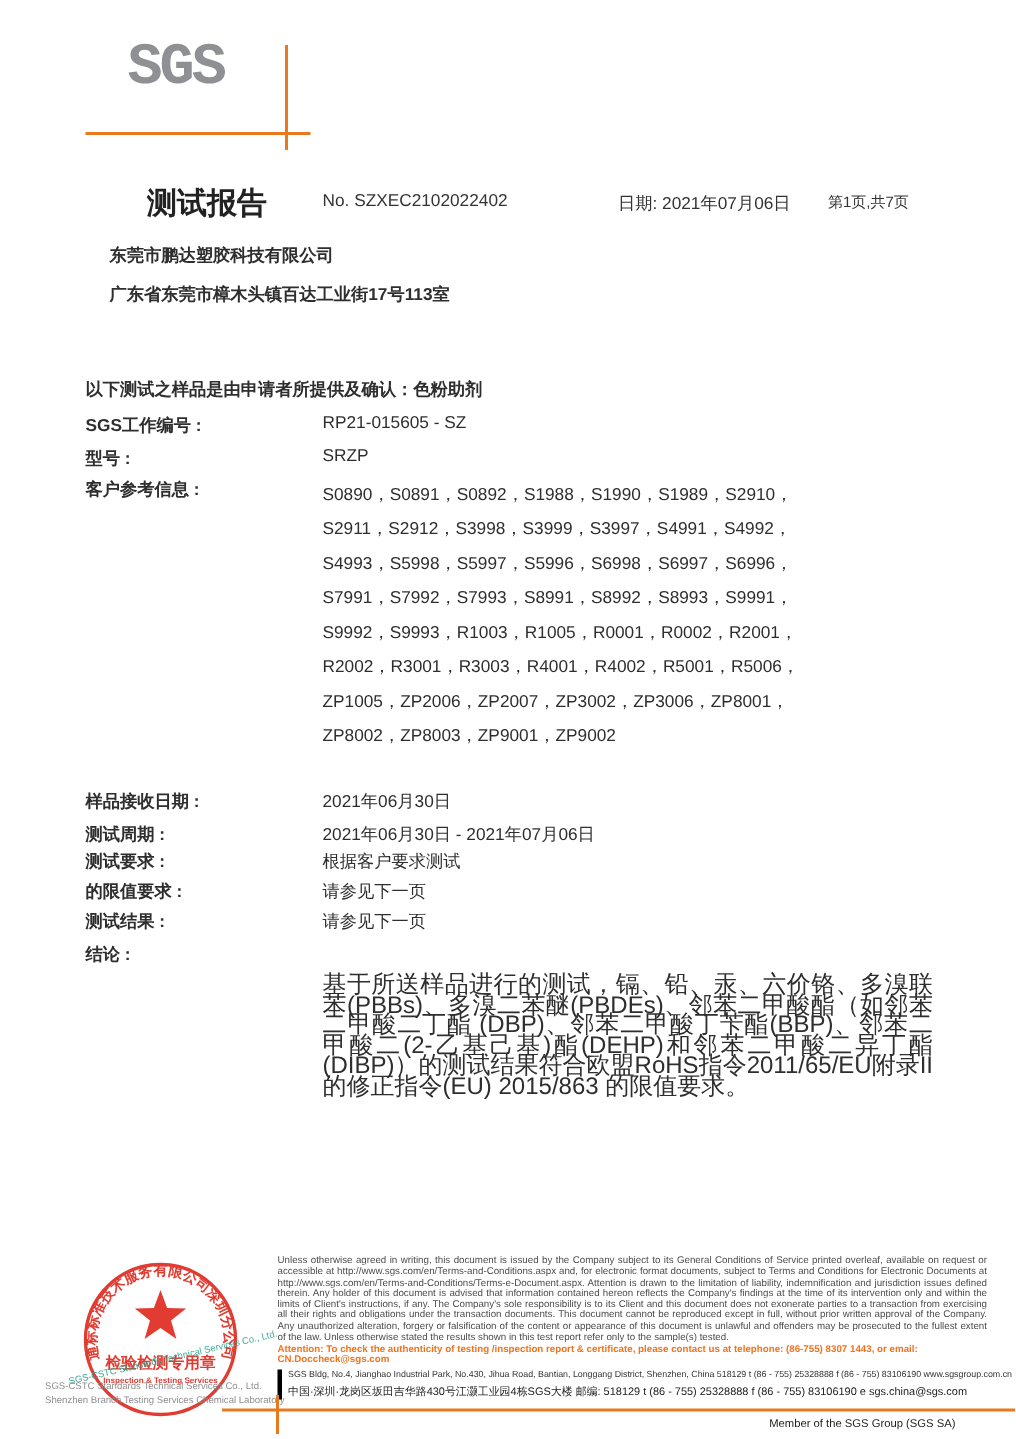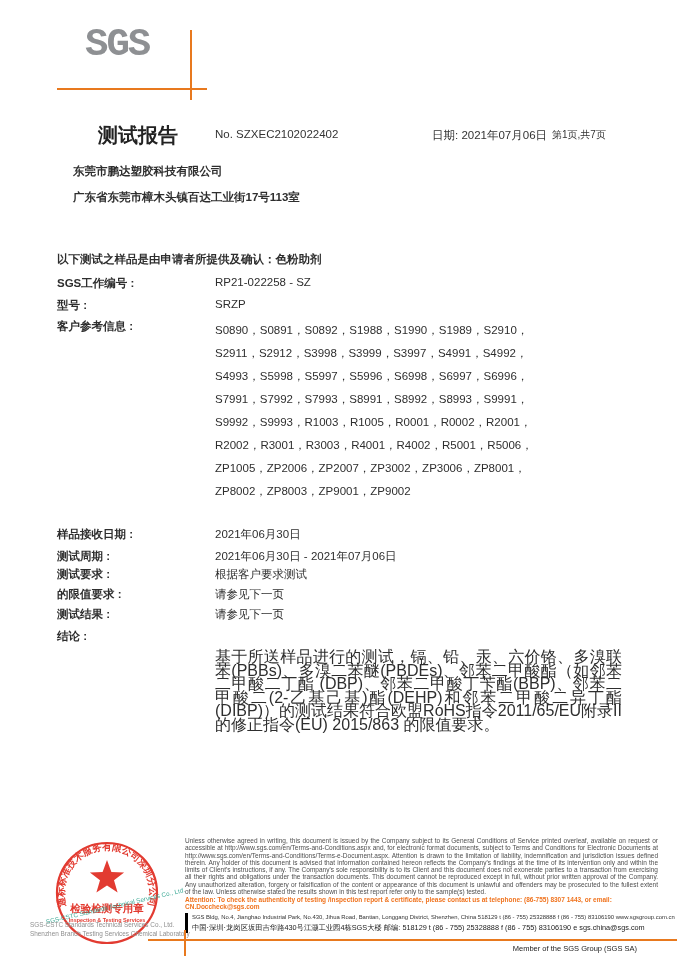--- a/index.html
+++ b/index.html
@@ -7,21 +7,21 @@
         font-family:"Liberation Sans",sans-serif;color:#333;}
 
   
   .logo-text{position:absolute;left:85px;top:26px;font-size:39px;font-weight:bold;
              color:#8E9093;letter-spacing:-2px;font-family:Liberation Mono, monospace;line-height:1;}
   .logo-hline{position:absolute;left:57px;top:88px;width:150px;height:2px;background:#E8791E;}
   .logo-vline{position:absolute;left:190px;top:30px;width:2px;height:70px;background:#E8791E;}
 
   .report-title{position:absolute;left:57px;top:122px;font-size:20px;font-weight:bold;color:#222;margin-left:41px;}
   .report-no{position:absolute;left:215px;top:128px;font-size:11.5px;color:#333;}
-  .report-date{position:absolute;left:432px;top:128px;font-size:11.5px;color:#333;}
+  .report-date{position:absolute;left:412px;top:128px;font-size:11.5px;color:#333;}
   .report-pages{position:absolute;left:552px;top:128px;font-size:10px;color:#333;}
 
   .applicant{position:absolute;left:57px;top:158px;font-size:11.5px;font-weight:bold;
              line-height:26px;color:#2e2e2e;margin-left:16px;}
 
   .intro{position:absolute;left:57px;top:252px;font-size:11.5px;font-weight:bold;color:#2e2e2e;}
 
   
   .row{position:absolute;left:57px;font-size:11.5px;color:#2e2e2e;}
   .row .label{position:absolute;left:0;top:0;width:152px;font-weight:bold;}
@@ -64,21 +64,21 @@
 
   <div class="applicant">
     <div>东莞市鹏达塑胶科技有限公司</div>
     <div>广东省东莞市樟木头镇百达工业街17号113室</div>
   </div>
 
   <div class="intro">以下测试之样品是由申请者所提供及确认：色粉助剂</div>
 
   <div class="row r-jobno">
     <span class="label">SGS工作编号 :</span>
-    <span class="value">RP21-022258 - SZ</span>
+    <span class="value">RP21-015605 - SZ</span>
   </div>
 
   <div class="row r-model">
     <span class="label">型号 :</span>
     <span class="value">SRZP</span>
   </div>
 
   <div class="row r-custref">
     <span class="label">客户参考信息 :</span>
     <span class="value">

